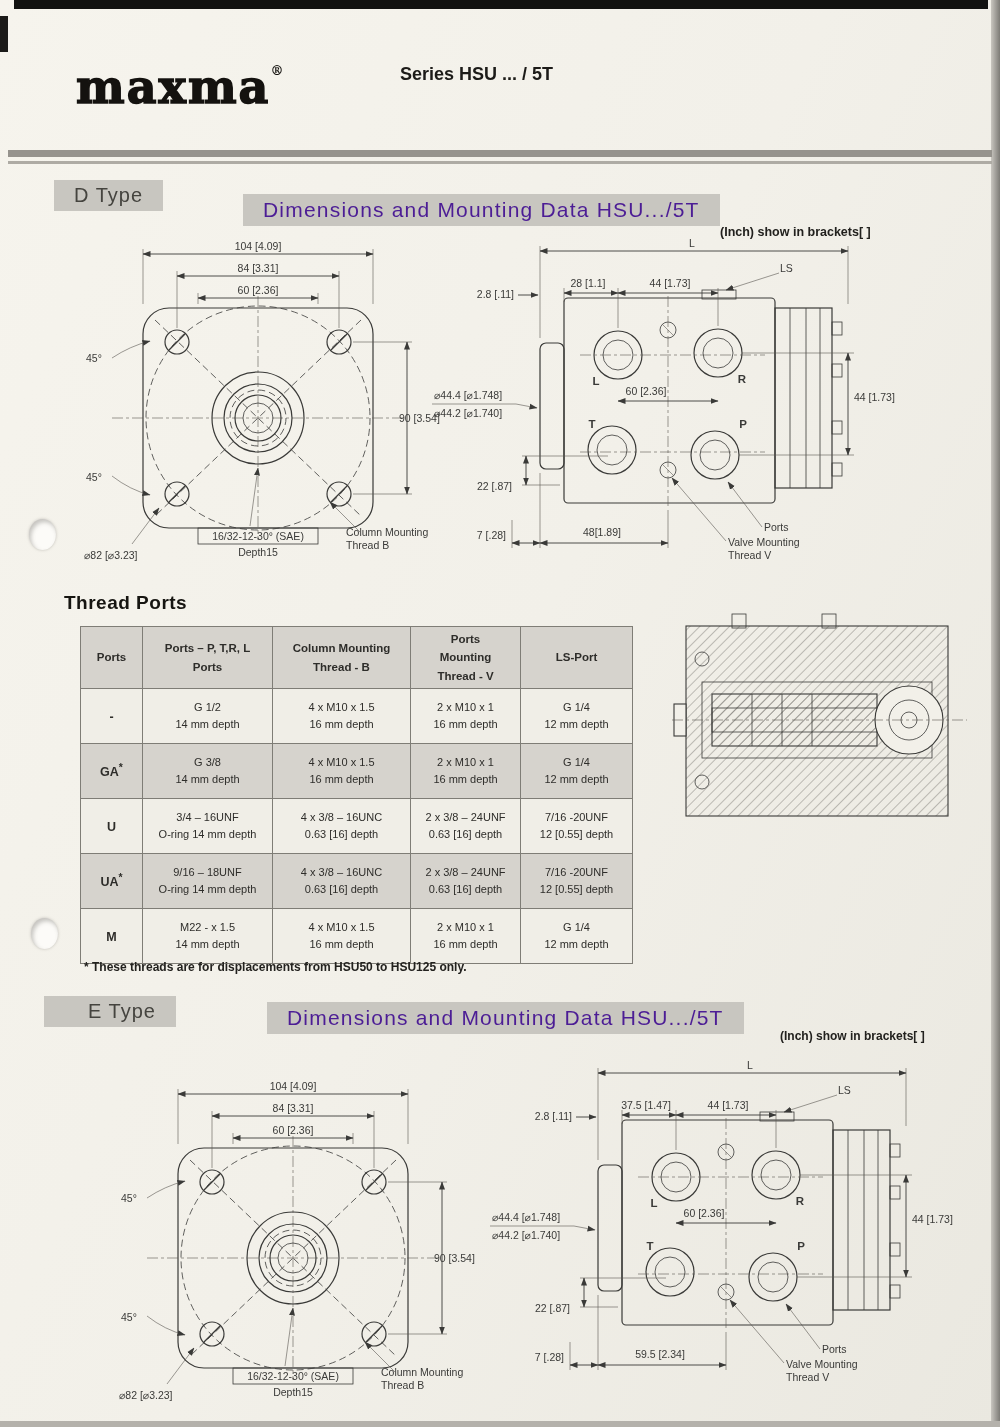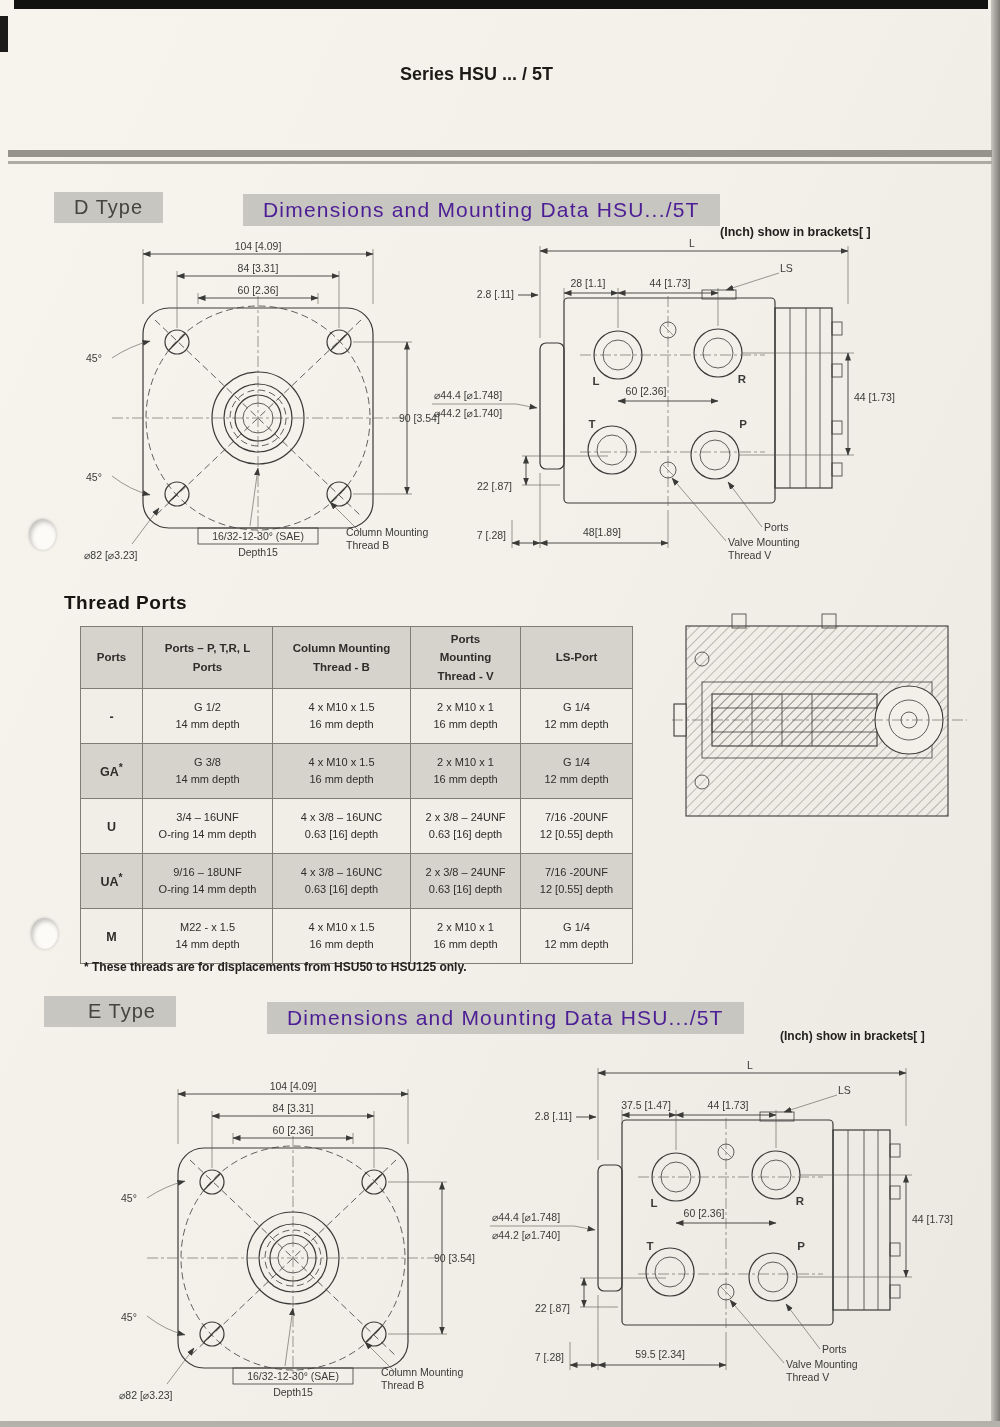--- a/index.html
+++ b/index.html
@@ -70,27 +70,28 @@
     </defs>
   </svg>
 
   <div class="topbar"></div>
   <div class="nub"></div>
   <div class="edge-right"></div>
   <div class="edge-bottom"></div>
   <div class="hole" style="left:29px;top:519px;"></div>
   <div class="hole" style="left:31px;top:918px;"></div>
 
+  <div class="logo"><span>maxma</span><sup>®</sup></div>
   <div class="doc-title">
     <div class="t2">Series HSU ... / 5T</div>
   </div>
   <div class="rule1"></div>
   <div class="rule2"></div>
 
-  <div class="sec-label" style="left:54px;top:192px;">D Type</div>
+  <div class="sec-label" style="left:54px;top:180px;">D Type</div>
   <div class="sec-title" style="left:243px;top:184px;">Dimensions and Mounting Data HSU.../5T</div>
   <div class="inch-note" style="left:720px;top:225px;">(Inch) show in brackets[ ]</div>
 
   <svg class="drw" style="left:60px;top:238px;" width="400" height="340" viewBox="0 0 400 340">
     <g>
       <rect class="o" x="83" y="70" width="230" height="220" rx="26"></rect>
       <circle class="ot dash" cx="198" cy="180" r="112"></circle>
       <line class="ot dash" x1="95" y1="82" x2="301" y2="278"></line>
       <line class="ot dash" x1="301" y1="82" x2="95" y2="278"></line>
       <line class="cl" x1="52" y1="180" x2="344" y2="180"></line>

